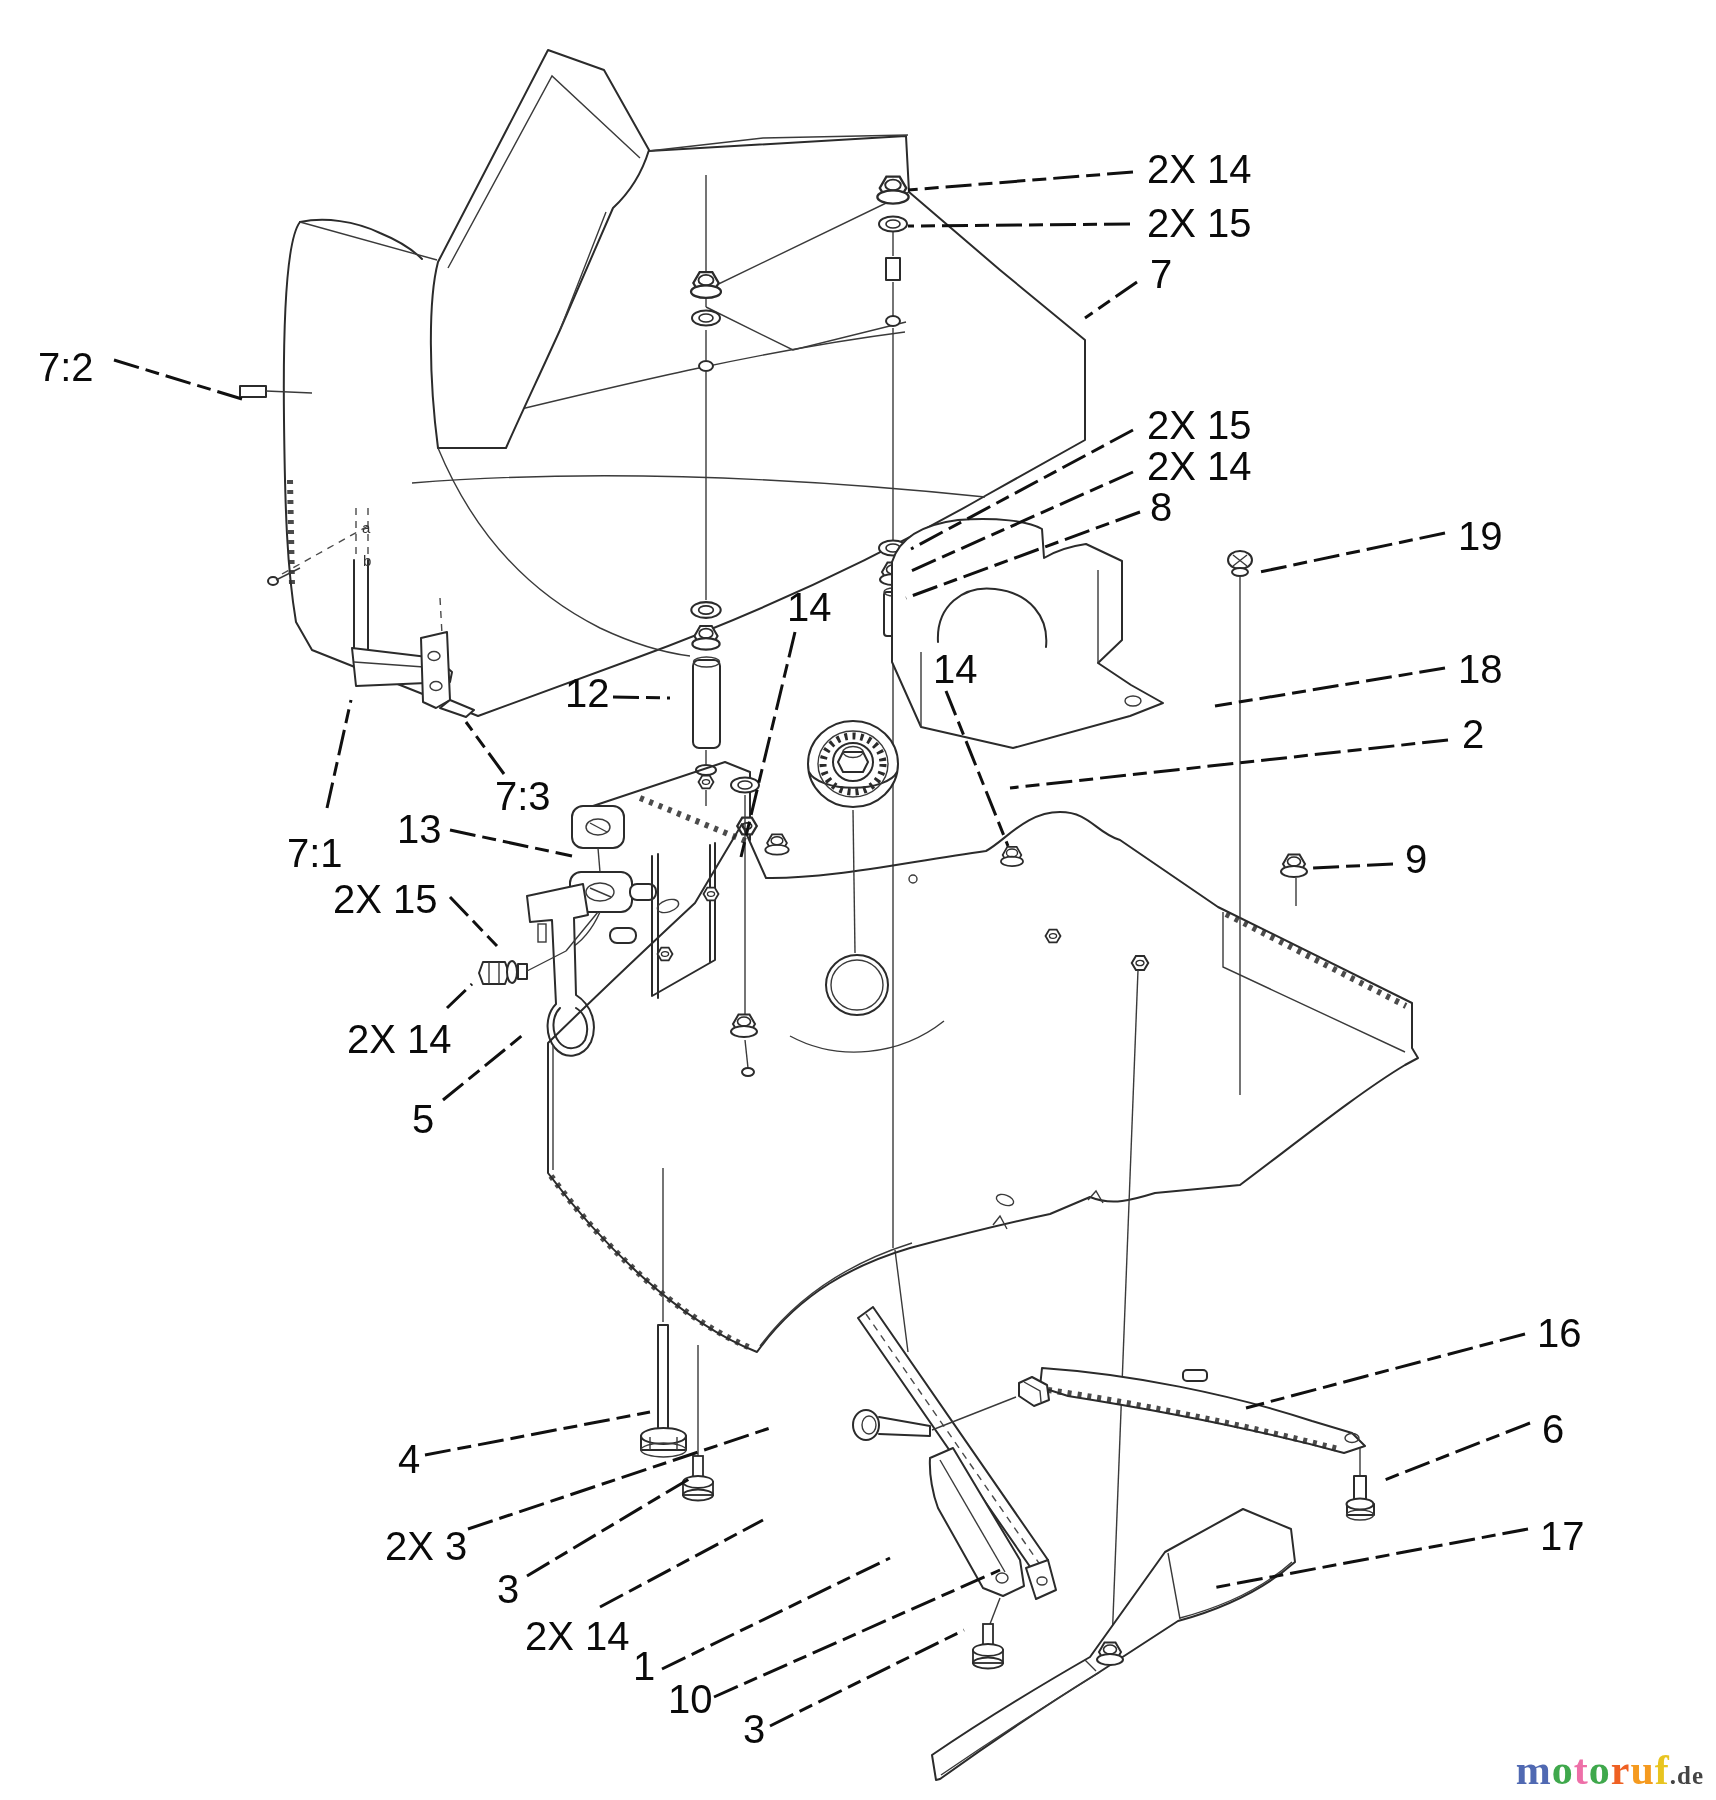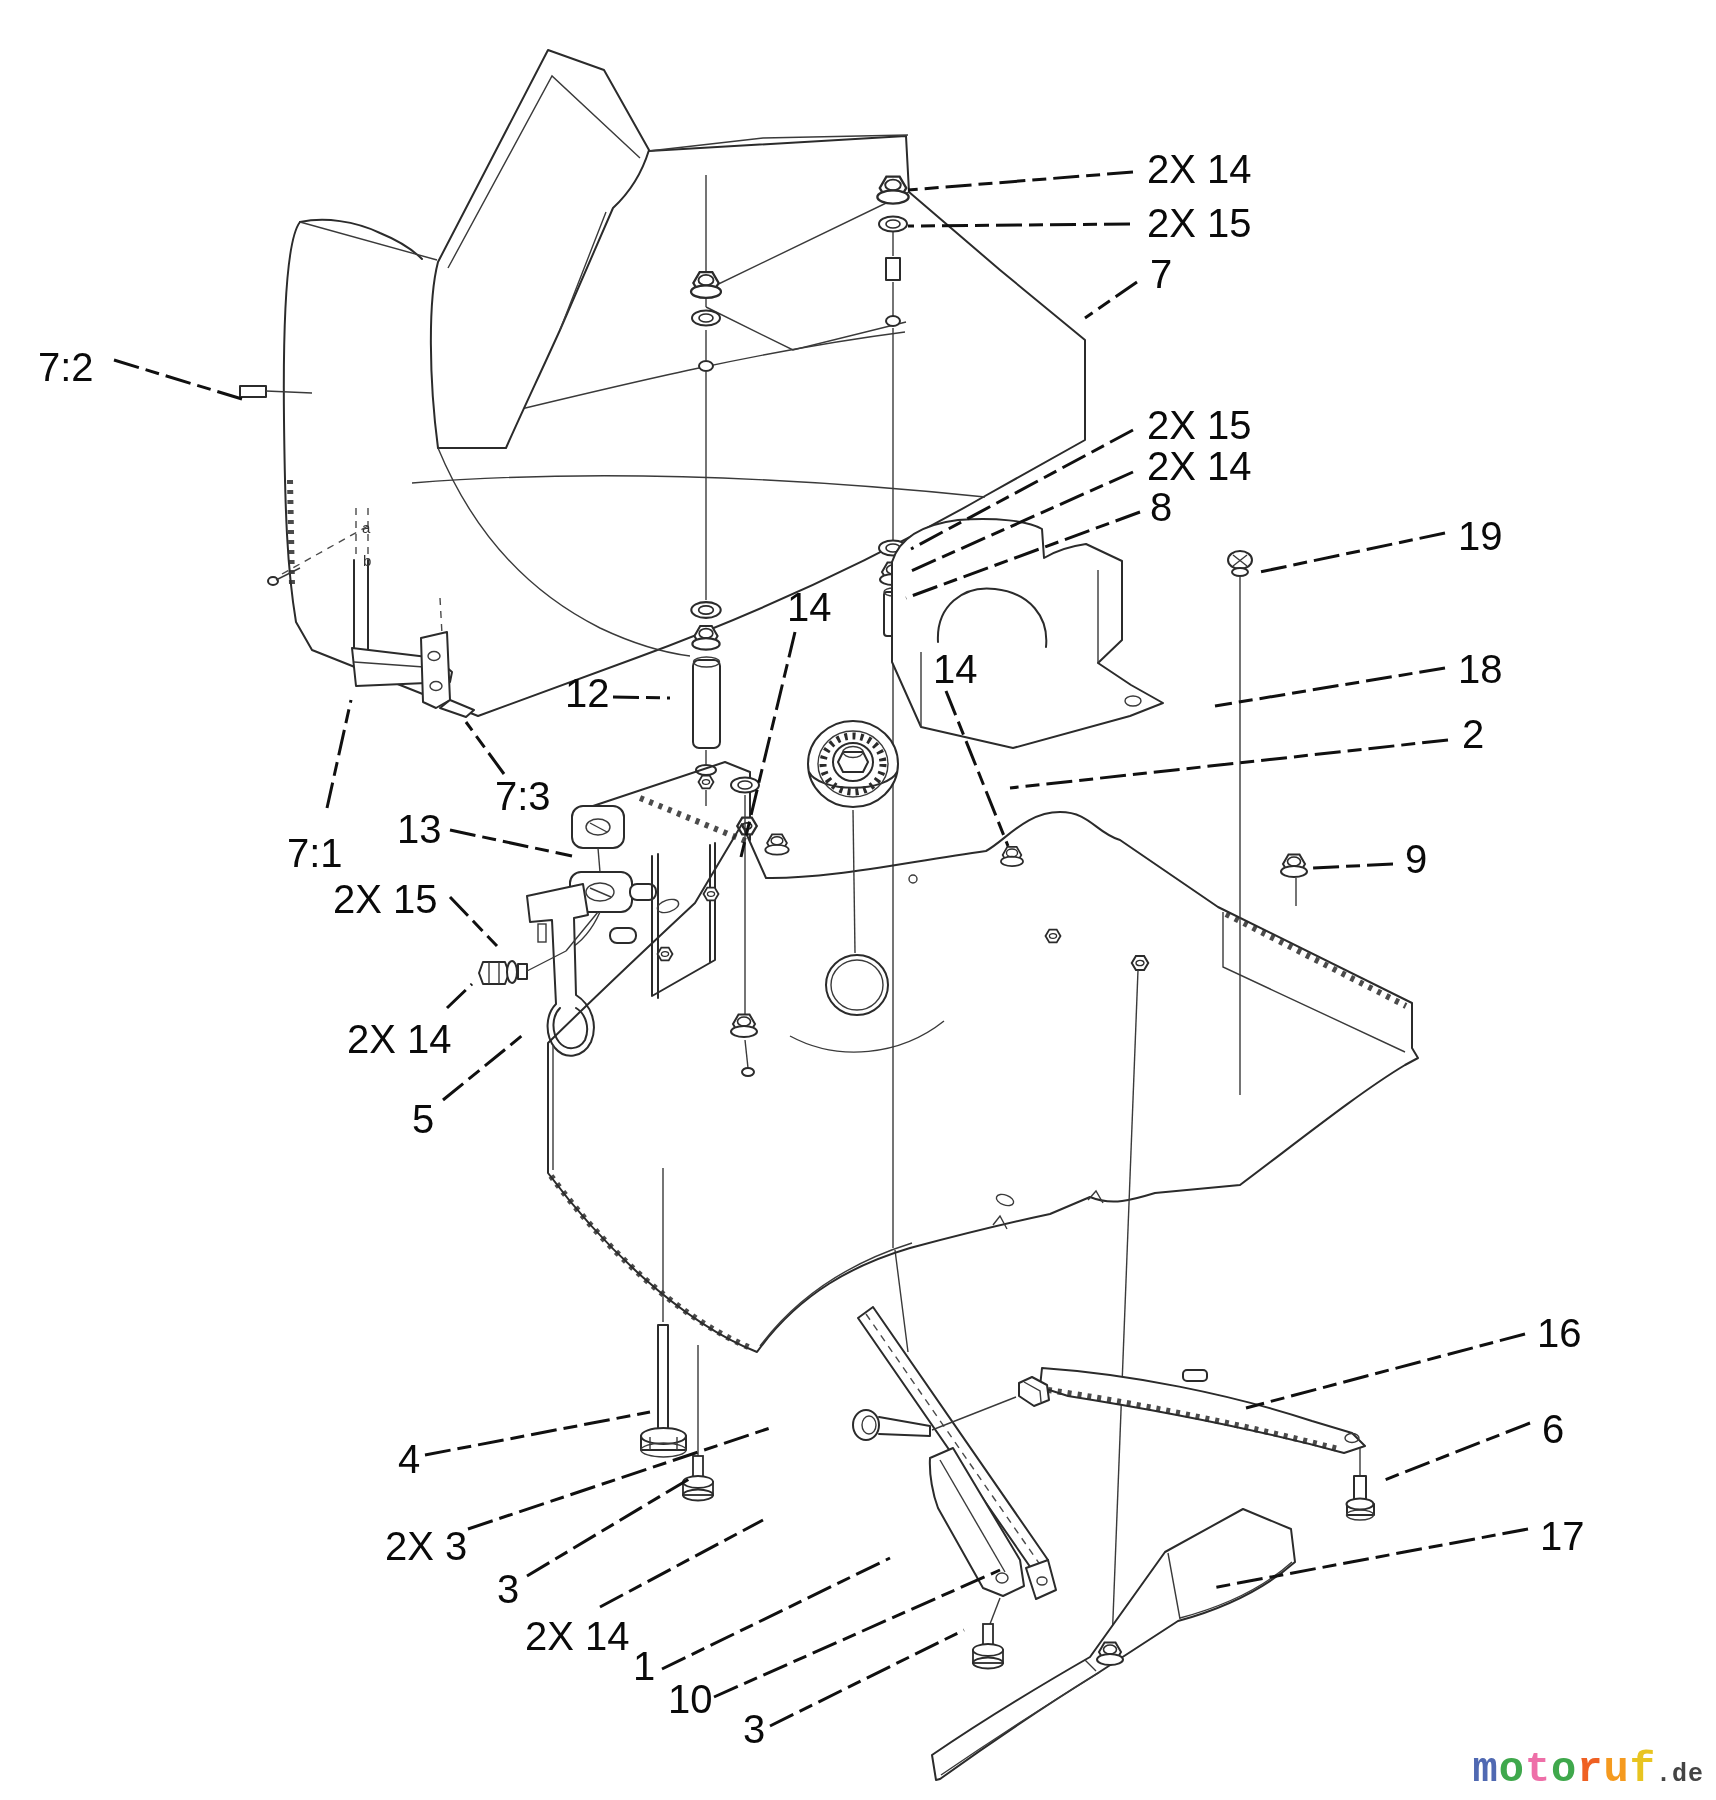--- a/index.html
+++ b/index.html
@@ -9,21 +9,21 @@
   svg{display:block;}
   .part{stroke:#2b2b2b;stroke-width:2;fill:none;stroke-linejoin:round;stroke-linecap:round;}
   .part-fill{stroke:#2b2b2b;stroke-width:2;fill:#ffffff;stroke-linejoin:round;}
   .thin{stroke:#3a3a3a;stroke-width:1.4;fill:none;}
   .serr{stroke:#2b2b2b;stroke-width:6;fill:none;stroke-dasharray:4 6;opacity:.85;}
   .dashed{stroke:#4a4a4a;stroke-width:1.4;fill:none;stroke-dasharray:7 6;}
   .leader{stroke:#101010;stroke-width:3;stroke-dasharray:26 7 14 7;fill:none;}
   .lbl{fill:#0a0a0a;font-family:"Liberation Sans",sans-serif;font-weight:400;}
   .micro{fill:#333;font-family:"Liberation Sans",sans-serif;}
   #watermark{position:absolute;right:12px;bottom:6px;
-     font-family:Liberation Mono, monospace;font-weight:bold;letter-spacing:1px;margin-top:15px;}
+     font-family:Liberation Serif, serif;font-weight:bold;letter-spacing:1px;margin-top:15px;}
   #watermark .big{font-size:42px;}
   #watermark .suffix{font-size:25px;font-weight:bold;}
 </style>
 </head>
 <body>
 
 <div id="stage">
 <svg viewBox="0 0 1716 1800" width="1716" height="1800">
 
   <defs>

